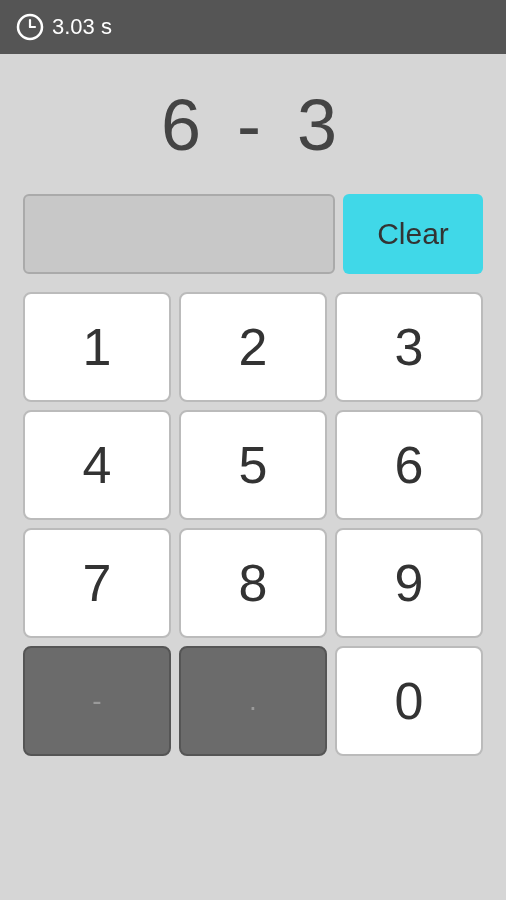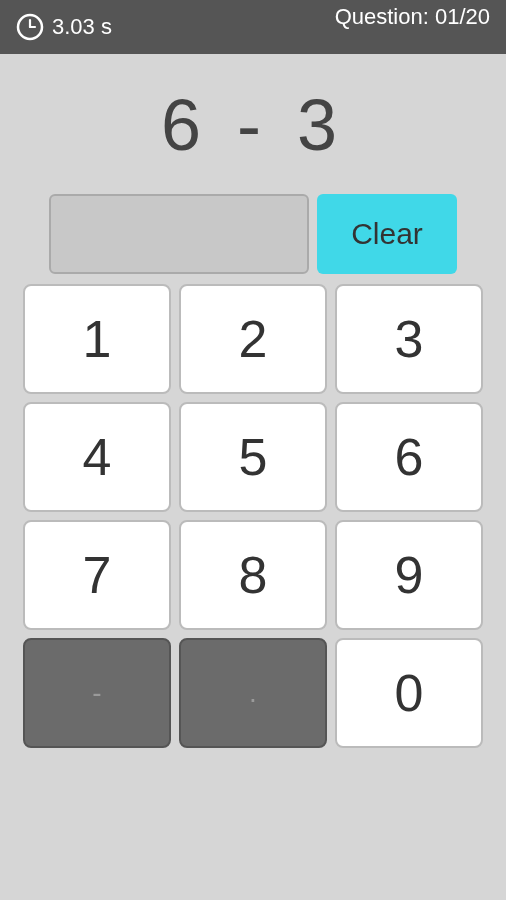--- a/index.html
+++ b/index.html
@@ -14,20 +14,21 @@
       align-items: center;
       overflow: hidden;
     }
 
     
     #header {
       width: 100%;
       background: #555;
       color: white;
       display: flex;
+      align-items: center;
       justify-content: space-between;
       padding: 4px 16px;
       height: 54px;
     }
 
     #header-left {
       display: flex;
       align-items: center;
       gap: 8px;
       font-size: 22px;
@@ -54,24 +55,24 @@
 
     #question-text {
       font-size: 72px;
       color: #444;
       font-weight: normal;
       letter-spacing: 8px;
     }
 
     
     #input-row {
-      width: 408px;
+      width: 460px;
       display: flex;
       gap: 8px;
-      margin-bottom: 10px;
+      margin-bottom: 18px;
     }
 
     #answer-display {
       flex: 1;
       height: 80px;
       background: #c8c8c8;
       border: 2px solid #aaa;
       border-radius: 6px;
     }
 
@@ -124,23 +125,20 @@
 
 <div id="header">
   <div id="header-left">
     <svg class="clock-icon" viewBox="0 0 28 28" fill="none" xmlns="http://www.w3.org/2000/svg">
       <circle cx="14" cy="14" r="12" stroke="white" stroke-width="2.5" fill="none"></circle>
       <line x1="14" y1="14" x2="14" y2="7" stroke="white" stroke-width="2.2" stroke-linecap="round"></line>
       <line x1="14" y1="14" x2="19" y2="14" stroke="white" stroke-width="2.2" stroke-linecap="round"></line>
     </svg>
     <span>3.03 s</span>
   </div>
-  <div id="header-right">
-    <span>Question: 01/20</span>
-  </div>
 </div>
 
 <div id="question-area">
   <span id="question-text">6 - 3</span>
 </div>
 
 <div id="input-row">
   <div id="answer-display"></div>
   <button id="clear-button">Clear</button>
 </div>

